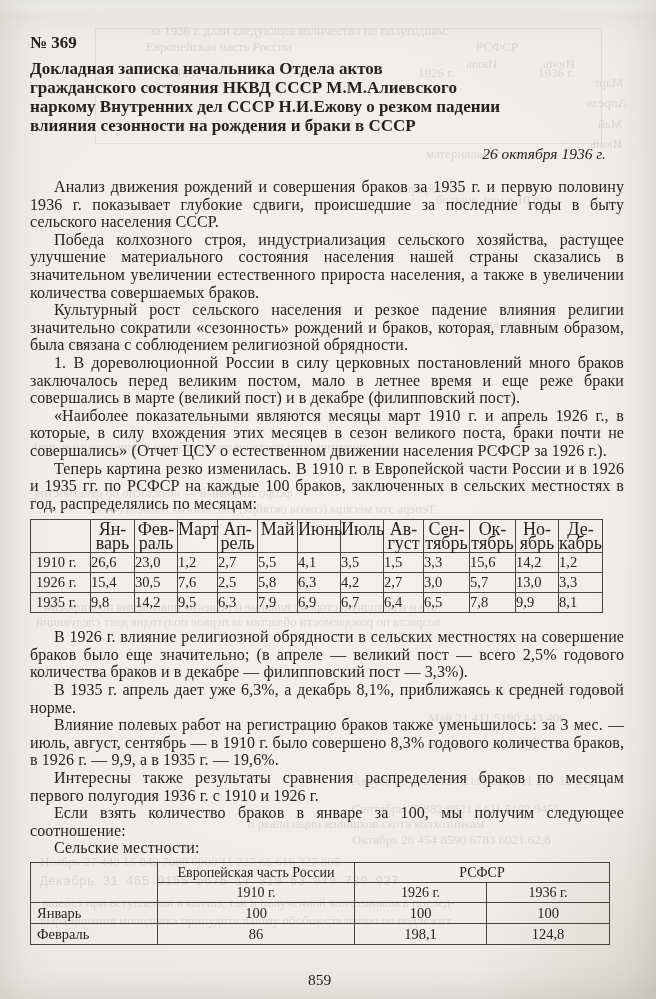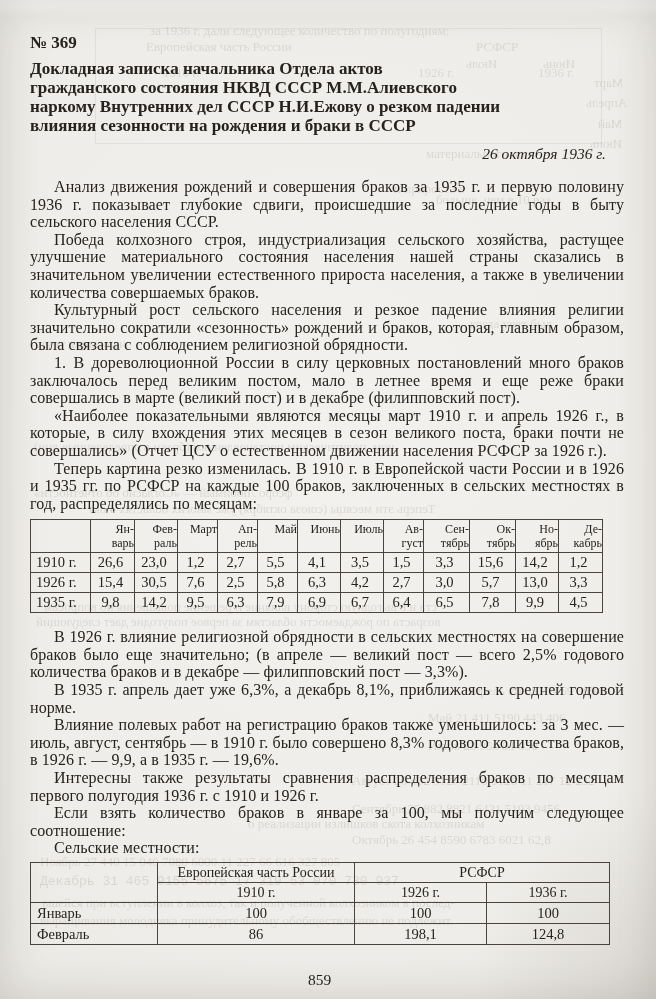--- a/index.html
+++ b/index.html
@@ -18,24 +18,24 @@
   .ghost-rect{position:absolute;border:1px solid #625e56;opacity:.10;}
   .content{position:absolute;left:30px;top:34px;width:594px;}
   .doc-number{font-weight:bold;font-size:17px;line-height:18px;}
   .title{margin:7px 0 0;width:578px;font-weight:bold;font-size:17px;line-height:19px;}
   .dateline{margin:10px 18px 0 0;font-style:italic;font-size:15.5px;text-align:right;}
   .paras{margin-top:15px;}
   .paras p{margin:0;text-indent:24px;text-align:justify;font-size:16px;line-height:17.6px;
            letter-spacing:.1px;}
   table.months{border-collapse:collapse;table-layout:fixed;width:572px;margin-top:7px;
                background:transparent;}
-  .months th{font-weight:normal;font-size:12px;line-height:14px;white-space:pre-line;
-             vertical-align:top;text-align:right;padding:2px 0 2px;}
+  .months th{font-weight:normal;font-size:18px;line-height:14px;white-space:pre-line;
+             vertical-align:top;text-align:center;padding:2px 0 2px;}
   .months th,.months td{border:1px solid #49453e;}
-  .months td{font-size:14.5px;line-height:15px;text-align:center;padding:2px 4px 2px 0;}
+  .months td{font-size:14.5px;line-height:15px;text-align:left;padding:2px 4px 2px 0;}
   .months td.rowlabel{text-align:left;padding-left:5px;}
   table.cmp{border-collapse:collapse;table-layout:fixed;width:579px;margin-top:5px;}
   .cmp th,.cmp td{border:1px solid #49453e;}
   .cmp th{font-weight:normal;font-size:14px;line-height:15px;text-align:center;padding:2px 0;}
   .cmp td{font-size:14.5px;line-height:16px;text-align:center;padding:2px 0;}
   .cmp td.rowlabel{text-align:left;padding-left:6px;margin-left:24px;}
   .subhead{margin:0;}
   .pagenum{margin-top:26px;width:579px;text-align:center;font-size:15.5px;}
 </style>
 </head>
@@ -178,21 +178,21 @@
             <td>14,2</td>
             <td>9,5</td>
             <td>6,3</td>
             <td>7,9</td>
             <td>6,9</td>
             <td>6,7</td>
             <td>6,4</td>
             <td>6,5</td>
             <td>7,8</td>
             <td>9,9</td>
-            <td>4,5</td>
+            <td>8,1</td>
           </tr>
         </tbody>
       </table>
 
     <div class="paras">
       <p>В 1926 г. влияние религиозной обрядности в сельских местностях на совершение браков было еще значительно; (в апреле — великий пост — всего 2,5% годового количества браков и в декабре — филипповский пост — 3,3%).</p>
       <p>В 1935 г. апрель дает уже 6,3%, а декабрь 8,1%, приближаясь к средней годовой норме.</p>
       <p>Влияние полевых работ на регистрацию браков также уменьшилось: за 3 мес. — июль, август, сентябрь — в 1910 г. было совершено 8,3% годового количества браков, в 1926 г. — 9,9, а в 1935 г. — 19,6%.</p>
       <p>Интересны также результаты сравнения распределения браков по месяцам первого полугодия 1936 г. с 1910 и 1926 г.</p>
       <p>Если взять количество браков в январе за 100, мы получим следующее соотношение:</p>

